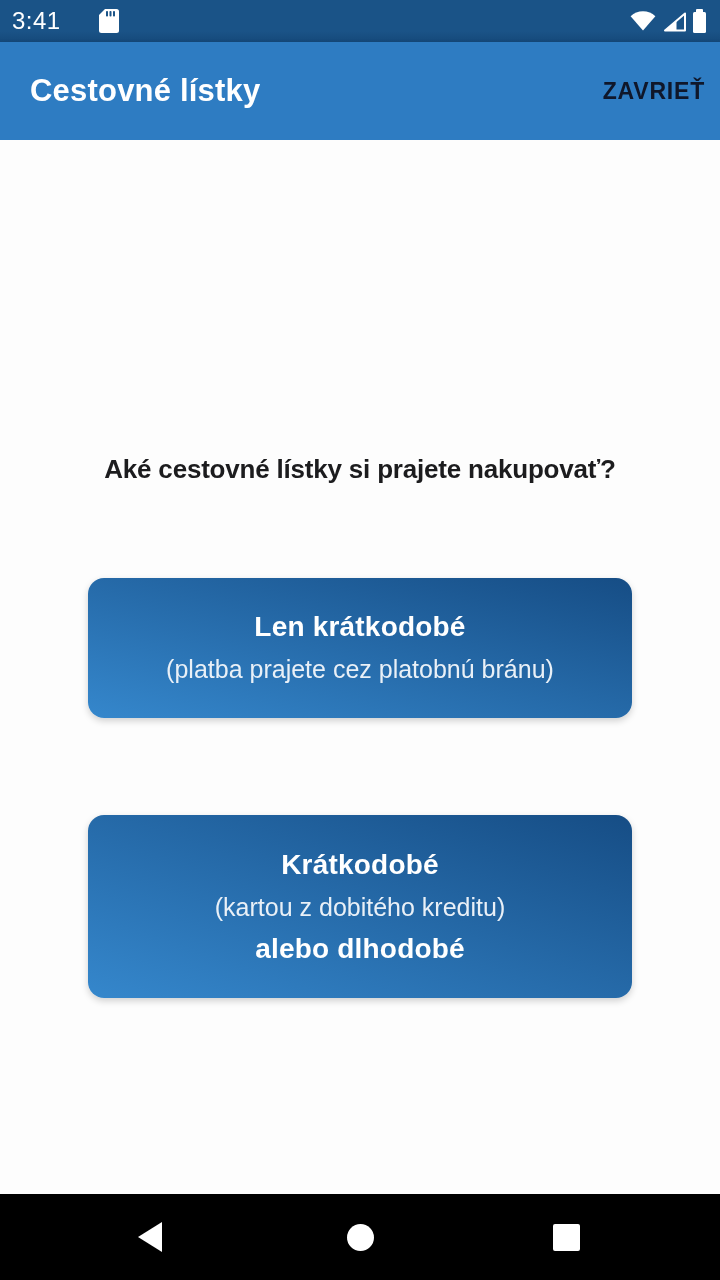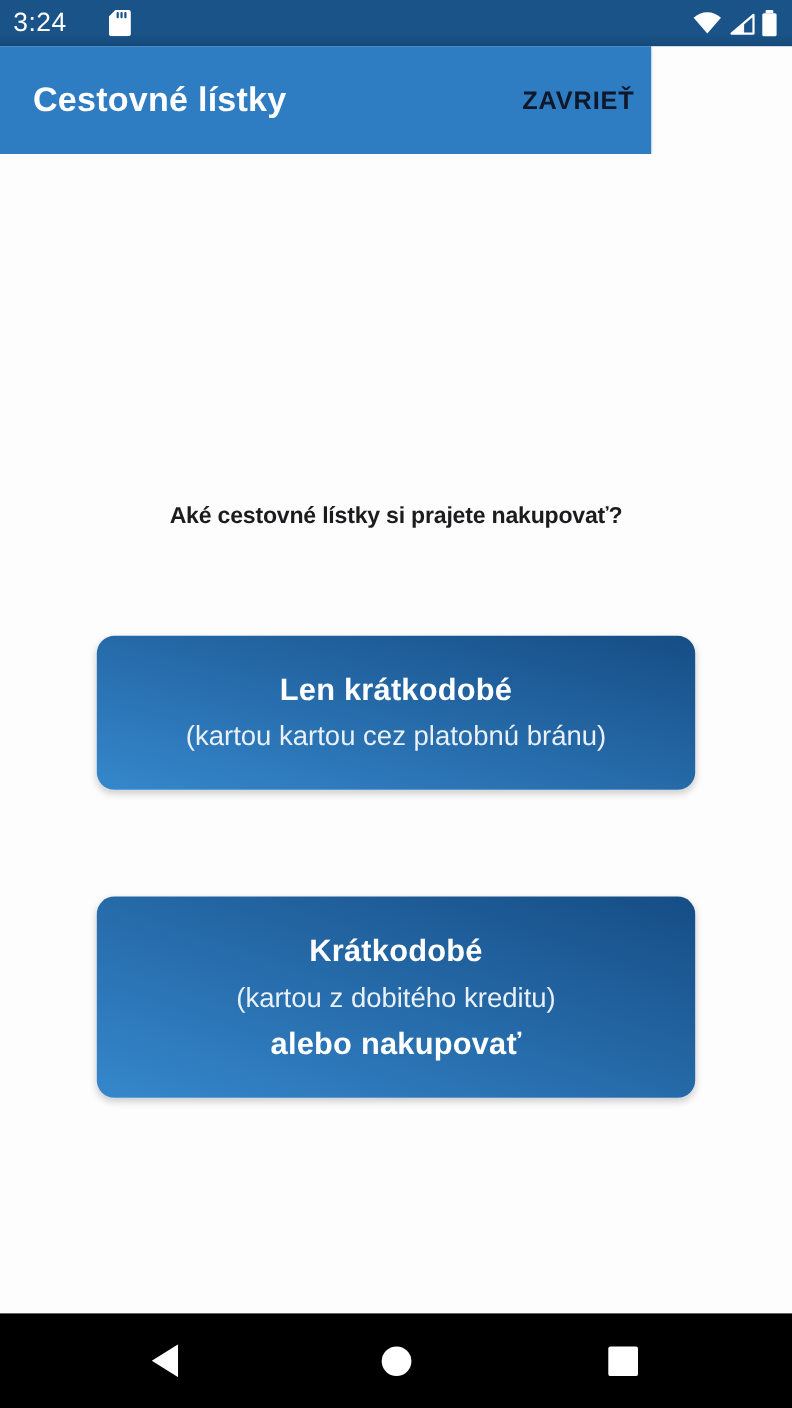--- a/index.html
+++ b/index.html
@@ -15,39 +15,39 @@
     background:linear-gradient(#1a5387 0%, #1a5387 74%, #15497a 100%);
     display:flex;align-items:center;padding:0 14px 0 12px;box-sizing:border-box;
     color:#ffffff;
   }
   .status-time{font-size:24px;line-height:42px;font-weight:400;letter-spacing:0.5px;}
   .sd-icon{margin-left:38px;display:flex;align-items:center;}
   .status-right{margin-left:auto;display:flex;align-items:center;gap:6px;}
 
   
   .app-bar{
-    position:absolute;top:42px;left:0;width:592px;height:98px;
+    position:absolute;top:42px;left:0;width:720px;height:98px;
     background:#2e7cc2;display:flex;align-items:center;
     padding:0 15px 0 30px;box-sizing:border-box;
     box-shadow:0 2px 5px rgba(0,0,0,0.18);
   }
   .app-title{
     margin:0;color:#ffffff;font-size:31px;font-weight:700;letter-spacing:0.2px;
   }
   .close-btn{
     margin-left:auto;background:none;border:none;cursor:pointer;
     color:#0f172a;font-family:inherit;font-size:23px;font-weight:700;
     letter-spacing:0.8px;padding:14px 0 14px 14px;
   }
 
   
   .main-area{position:absolute;top:140px;left:0;width:720px;height:1054px;background:#fdfdfd;}
   .question{
     position:absolute;top:452px;left:0;width:720px;margin:0;
-    text-align:center;color:#1c1c1e;font-size:21px;font-weight:700;
+    text-align:center;color:#1c1c1e;font-size:26px;font-weight:700;
     letter-spacing:-0.2px;line-height:34px;
   }
   .question{top:312px;} 
   .choice{
     position:absolute;left:88px;width:544px;border:none;cursor:pointer;
     border-radius:16px;
     background:linear-gradient(to top right,#3587cc 0%,#164d85 100%);
     box-shadow:0 3px 7px rgba(0,0,0,0.18);
     display:flex;flex-direction:column;justify-content:center;
     font-family:inherit;color:#ffffff;padding:16px;
@@ -77,21 +77,21 @@
     content:"";position:absolute;top:-3px;left:3px;width:7px;height:3px;background:#ffffff;
     border-radius:1px 1px 0 0;
   }
 </style>
 </head>
 <body>
 
 <div class="phone">
 
   <header class="status-bar">
-    <span class="status-time">3:24</span>
+    <span class="status-time">3:41</span>
     <span class="sd-icon">
       <svg width="20" height="24" viewBox="0 0 20 24" aria-hidden="true">
         <path d="M6 0 H17.5 A2.5 2.5 0 0 1 20 2.5 V21.5 A2.5 2.5 0 0 1 17.5 24 H2.5 A2.5 2.5 0 0 1 0 21.5 V6 Z" fill="#ffffff"></path>
         <rect x="7" y="2" width="2" height="5.5" rx="0.8" fill="#1a5387"></rect>
         <rect x="10.5" y="2" width="2" height="5.5" rx="0.8" fill="#1a5387"></rect>
         <rect x="14" y="2" width="2" height="5.5" rx="0.8" fill="#1a5387"></rect>
       </svg>
     </span>
     <span class="status-right">
       <span style="display:flex;">
@@ -112,27 +112,27 @@
   <div class="app-bar">
     <h1 class="app-title">Cestovné lístky</h1>
     <button class="close-btn">ZAVRIEŤ</button>
   </div>
 
   <main class="main-area">
     <p class="question">Aké cestovné lístky si prajete nakupovať?</p>
 
     <button class="choice choice-1">
       <span class="line line-bold">Len krátkodobé</span>
-      <span class="line line-reg">(kartou kartou cez platobnú bránu)</span>
+      <span class="line line-reg">(platba prajete cez platobnú bránu)</span>
     </button>
 
     <button class="choice choice-2">
       <span class="line line-bold">Krátkodobé</span>
       <span class="line line-reg">(kartou z dobitého kreditu)</span>
-      <span class="line line-bold">alebo nakupovať</span>
+      <span class="line line-bold">alebo dlhodobé</span>
     </button>
   </main>
 
   <nav class="nav-bar">
     <button class="nav-btn nav-back">
       <span style="display:flex;">
         <svg width="24" height="30" viewBox="0 0 24 30" aria-hidden="true">
           <path d="M24 0 L24 30 L0 15 Z" fill="#ffffff"></path>
         </svg>
       </span>

